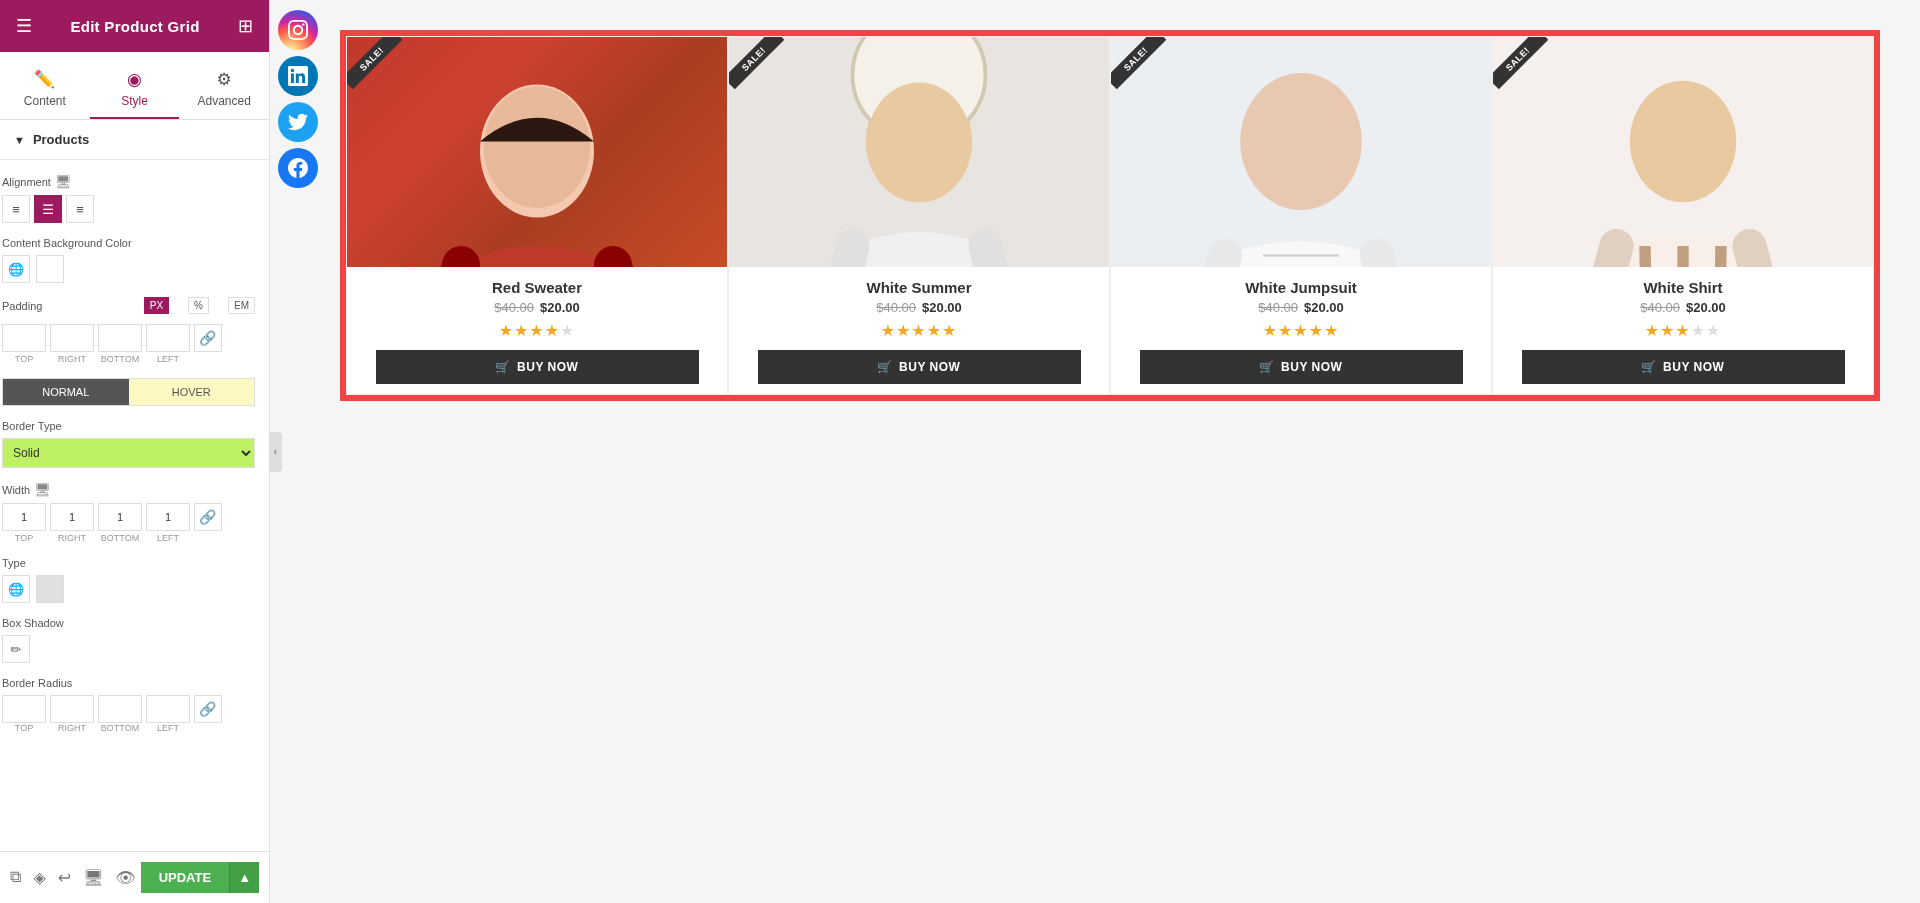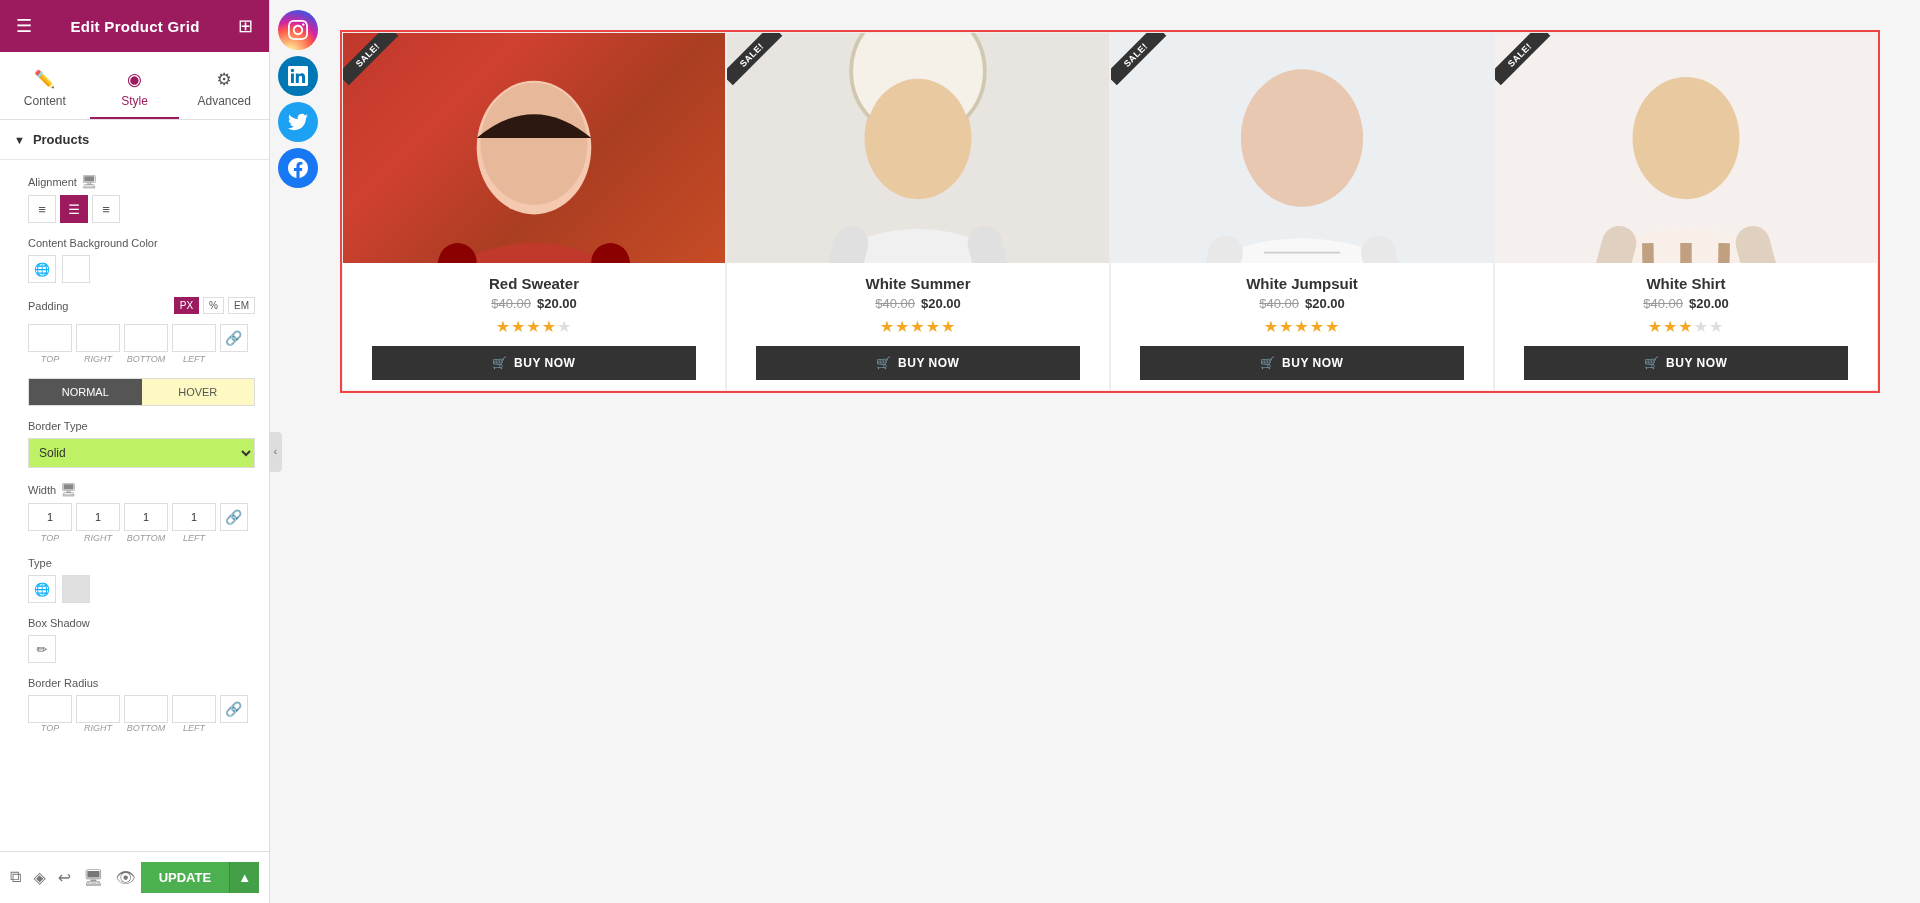--- a/index.html
+++ b/index.html
@@ -80,21 +80,21 @@
     }
     .panel-section-header .arrow {
       margin-right: 8px;
       font-size: 11px;
     }
 
     
     .panel-content {
       flex: 1;
       overflow-y: auto;
-      padding: 14px 14px 0 28px;
+      padding: 14px 14px 0 2px;
     }
 
     
     .form-row {
       margin-bottom: 14px;
     }
     .form-label {
       font-size: 11px;
       color: #555;
       margin-bottom: 6px;
@@ -162,20 +162,21 @@
       gap: 4px;
       margin-bottom: 6px;
     }
     .unit-btn {
       font-size: 10px;
       padding: 2px 5px;
       border: 1px solid #ddd;
       background: #fff;
       cursor: pointer;
       color: #555;
+      margin-left: 15px;
     }
     .unit-btn.active {
       background: #9c1b5e;
       color: #fff;
       border-color: #9c1b5e;
     }
     .four-inputs {
       display: flex;
       align-items: center;
       gap: 4px;
@@ -203,21 +204,20 @@
     }
     .sub-labels {
       display: flex;
       gap: 4px;
       font-size: 9px;
       color: #999;
     }
     .sub-labels span {
       width: 44px;
       text-align: center;
-      font-style: italic;
     }
 
     
     .toggle-row {
       display: flex;
       margin-bottom: 14px;
       border: 1px solid #ddd;
     }
     .toggle-btn {
       flex: 1;
@@ -391,21 +391,21 @@
       font-weight: 300;
       color: #333;
       margin-bottom: 30px;
     }
 
     
     .product-grid {
       display: grid;
       grid-template-columns: repeat(4, 1fr);
       gap: 0;
-      border: 2px solid #ef4444;
+      border: 6px solid #ef4444;
       background: #fff;
     }
     .product-card {
       background: #fff;
       display: flex;
       flex-direction: column;
       align-items: center;
       padding-bottom: 10px;
       border: 1px solid #eee;
     }

